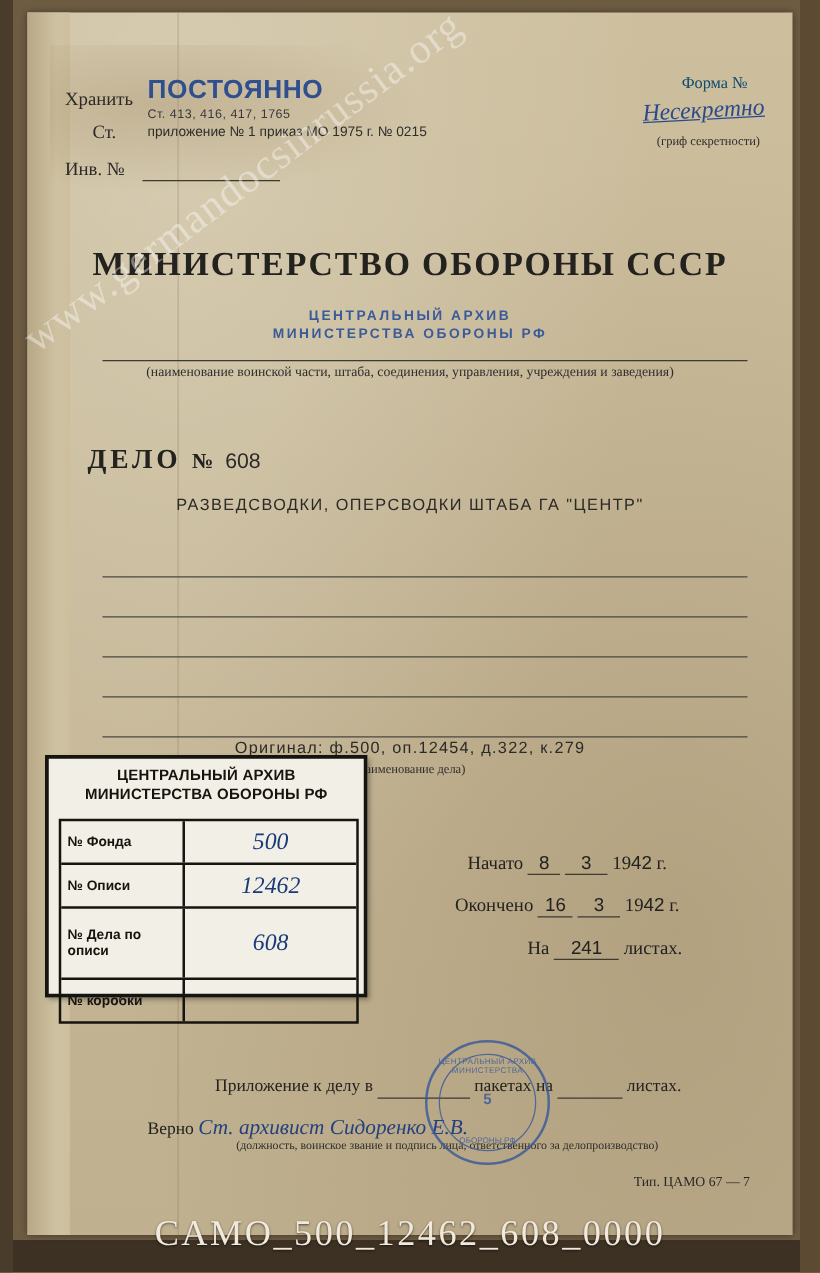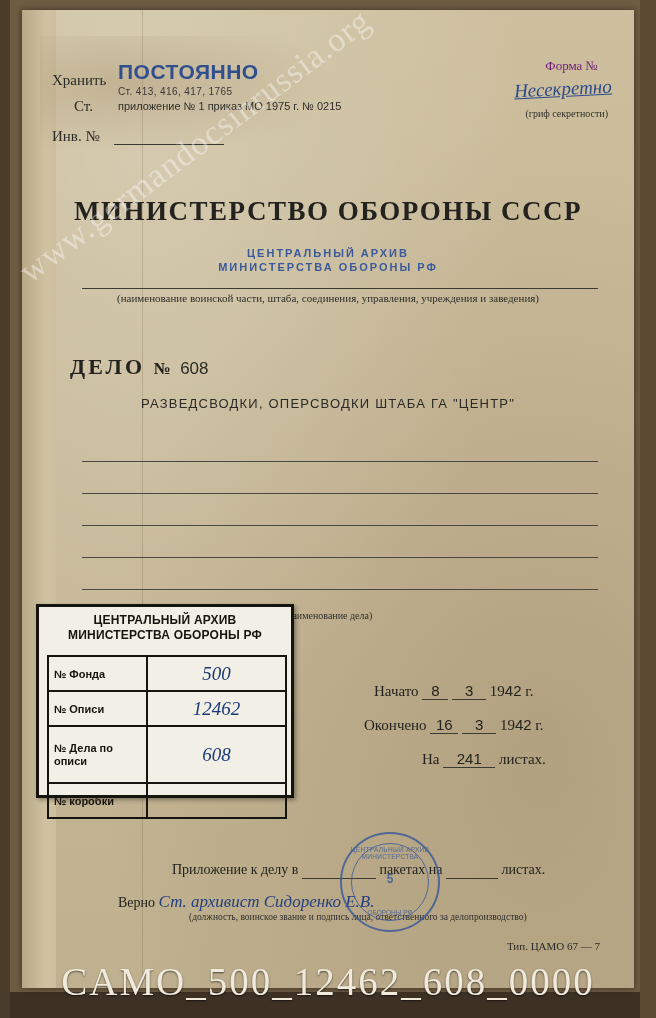--- a/index.html
+++ b/index.html
@@ -70,21 +70,21 @@
   }
   .st-nums{
     position:absolute;left:96px;top:76px;font-size:10px;color:#39373a;
     font-family:"Liberation Sans", sans-serif;letter-spacing:.4px;
   }
   .prilozh{
     position:absolute;left:96px;top:90px;font-size:11px;color:#2f2e2b;
     font-family:"Liberation Sans", sans-serif;
   }
 
-  .forma{position:absolute;right:36px;top:48px;font-size:13px;color:#701a75;}
+  .forma{position:absolute;right:36px;top:48px;font-size:13px;color:#0c4a6e;}
   .grif-hand{
     position:absolute;right:22px;top:68px;font-size:19px;color:#2b4a8c;
     font-family:"Liberation Serif", serif;font-style:italic;
     transform:rotate(-3deg);text-decoration:underline;
   }
   .grif-sub{
     position:absolute;right:26px;top:98px;font-size:10px;color:#2f2e2b;
   }
 
   
@@ -231,21 +231,21 @@
     transform:rotate(-37deg);transform-origin:left top;
     font-family:"Liberation Serif", serif;
     font-size:34px;color:rgba(255,255,255,.40);
     letter-spacing:1px;white-space:nowrap;pointer-events:none;
   }
 
   
   .caption{
     position:absolute;left:0;right:0;bottom:14px;text-align:center;
     font-family:"Liberation Serif", serif;
-    font-size:39px;color:#f1eadc;letter-spacing:2px;
+    font-size:29px;color:#f1eadc;letter-spacing:2px;
     text-shadow:0 1px 2px rgba(0,0,0,.6);
   }
 </style>
 </head>
 <body>
 
 <div id="page">
   <div class="scan-bg"></div>
 
   <div class="sheet">
@@ -287,20 +287,21 @@
       <div class="subject">РАЗВЕДСВОДКИ, ОПЕРСВОДКИ ШТАБА ГА "ЦЕНТР"</div>
 
       <div class="lines">
         <div></div>
         <div></div>
         <div></div>
         <div></div>
         <div></div>
       </div>
 
+      <div class="original">Оригинал: ф.500, оп.12454, д.322, к.279</div>
       <div class="naim-dela">(наименование дела)</div>
 
       <div class="card">
         <div class="card-title">
           <div>ЦЕНТРАЛЬНЫЙ АРХИВ</div>
           <div>МИНИСТЕРСТВА ОБОРОНЫ РФ</div>
         </div>
         <div class="card-table">
           <div class="crow">
             <div class="clabel">№ Фонда</div>

